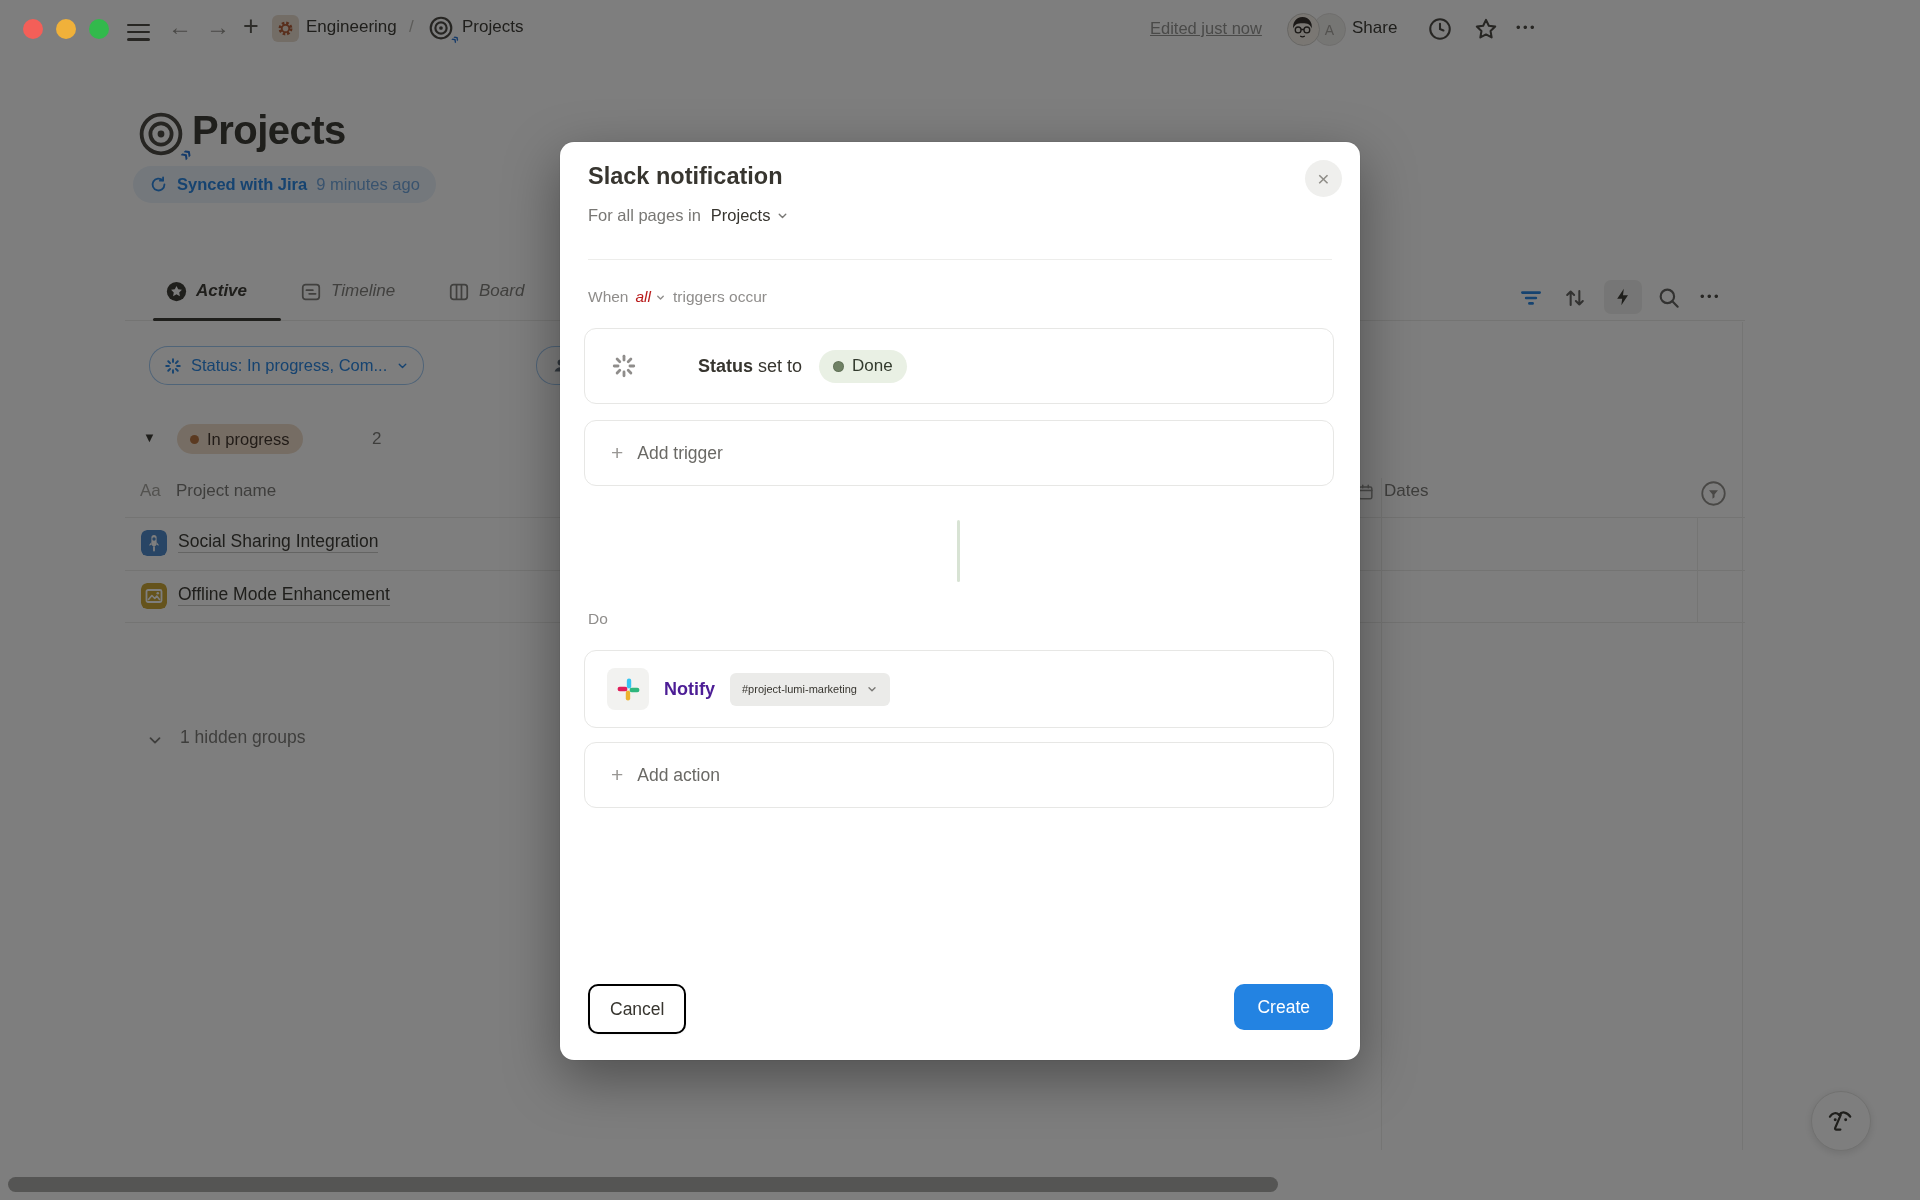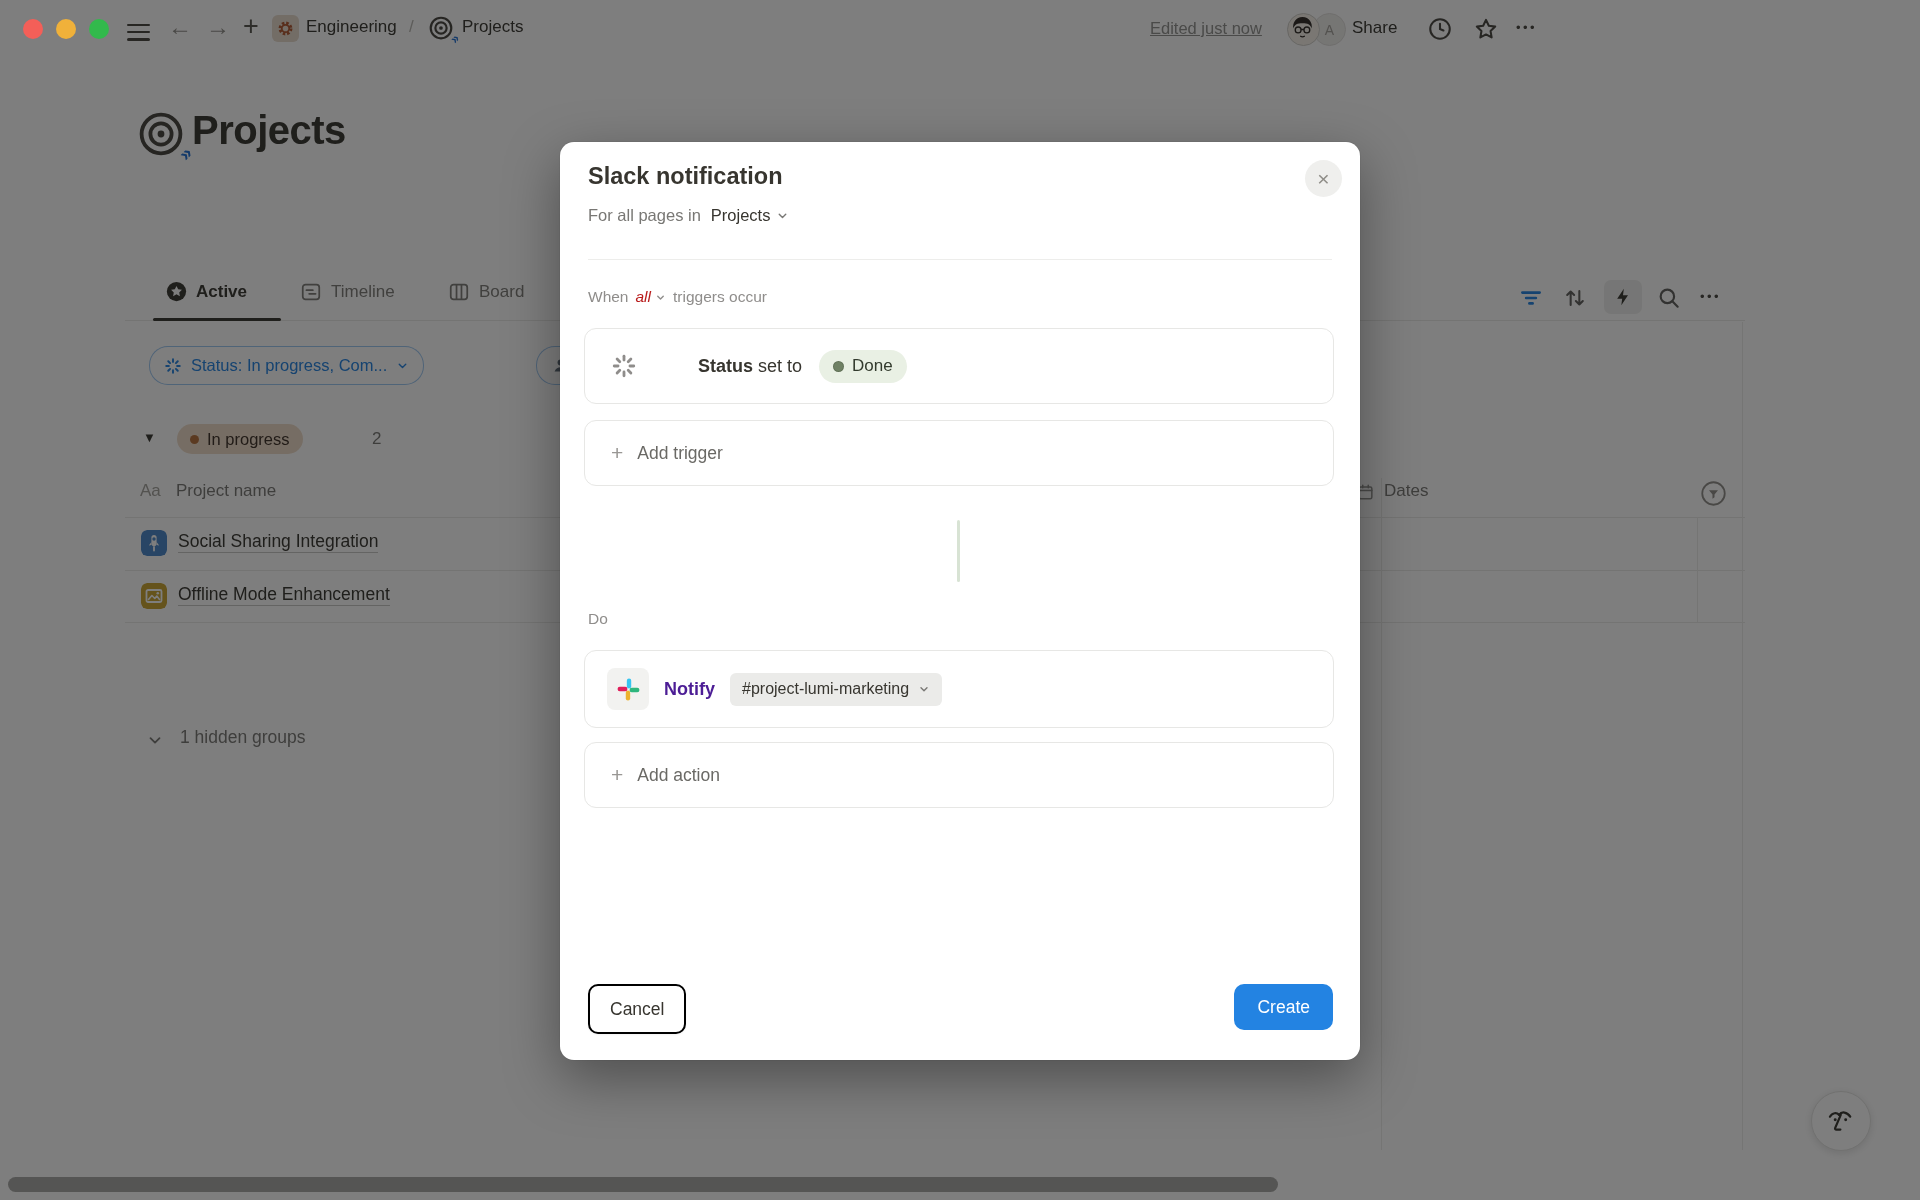--- a/index.html
+++ b/index.html
@@ -28,21 +28,21 @@
   .share{font-size:17px;color:#37352f;}
   .dots{font-size:13px;color:#46443f;letter-spacing:2.5px;}
 
   
   .page-title{font-size:40px;font-weight:700;letter-spacing:-0.5px;color:#37352f;}
   .sync-pill{height:37px;border-radius:19px;background:#e9f2fb;padding:0 16px;display:flex;align-items:center;gap:9px;}
   .sync-label{font-size:16.5px;font-weight:600;color:#2383e2;}
   .sync-time{font-size:16.5px;color:#6ea4dd;}
 
   
-  .tab{display:flex;align-items:center;gap:9px;font-size:17px;}
+  .tab{display:flex;gap:9px;font-size:17px;font-style:italic;}
   .tab.active{font-weight:600;color:#37352f;}
   .tab.inactive{color:#7d7c78;}
   .tab-underline{height:3px;background:#37352f;border-radius:2px;}
   .hline{background:#e9e9e7;height:1px;}
   .vline{background:#ebebe9;width:1px;}
 
   
   .tool-btn{display:flex;align-items:center;justify-content:center;}
   .bolt-bg{width:38px;height:34px;border-radius:7px;background:#efefed;}
 
@@ -95,21 +95,21 @@
   .done-label{font-size:17px;color:#333b2e;}
   .add-card{height:66px;padding-left:26px;gap:14px;}
   .add-plus{font-size:21px;color:#999794;}
   .add-label{font-size:17.5px;color:#6a6965;}
   .connector{position:absolute;left:397px;top:378px;width:3px;height:62px;border-radius:2px;background:#d8e3d4;}
   .do-label{position:absolute;left:28px;top:468px;font-size:15.5px;color:#8f8d8b;}
   .notify-card{top:508px;height:78px;padding-left:22px;gap:15px;}
   .slack-tile{width:42px;height:42px;border-radius:8px;background:#f2f2f0;display:flex;align-items:center;justify-content:center;}
   .notify-label{font-size:18px;font-weight:700;color:#4c1d95;}
   .channel-pill{height:33px;border-radius:6px;background:#ebebe9;display:flex;align-items:center;gap:9px;padding:0 12px;}
-  .channel-name{font-size:16px;color:#37352f;}
+  .channel-name{font-size:11px;color:#37352f;}
   .btn-cancel{position:absolute;left:28px;top:842px;height:46px;padding:0 20px;border-radius:10px;border:2px solid #000000;
               background:#fff;display:flex;align-items:center;font-size:17.5px;color:#37352f;box-shadow:0 1px 2px rgba(0,0,0,.05);}
   .btn-create{position:absolute;right:27px;top:842px;height:46px;padding:0 23px;border-radius:10px;background:#2383e2;
               display:flex;align-items:center;font-size:17.5px;font-weight:500;color:#fff;}
   svg{display:block;}
 </style>
 </head>
 <body>
 
 <div class="screen">
@@ -175,20 +175,28 @@
     <div class="abs target" style="left:137px;top:110px;">
       <svg width="48" height="48" viewBox="0 0 24 24">
         <circle cx="12" cy="12" r="9.7" fill="none" stroke="#44423d" stroke-width="1.9"></circle>
         <circle cx="12" cy="12" r="5.3" fill="none" stroke="#44423d" stroke-width="1.9"></circle>
         <circle cx="12" cy="12" r="1.7" fill="#44423d"></circle>
       </svg>
       <span class="badge" style="font-size:19px;right:-6px;bottom:-5px;">»</span>
     </div>
     <div class="abs page-title" style="left:192px;top:108px;">Projects</div>
 
+    <div class="abs sync-pill" style="left:133px;top:166px;">
+      <svg width="19" height="19" viewBox="0 0 24 24" fill="none" stroke="#2383e2" stroke-width="2.3" stroke-linecap="round">
+        <path d="M19.5 12a7.5 7.5 0 1 1-2.1-5.2"></path>
+        <polyline points="17.8,3.2 17.8,7.2 13.8,7.2" stroke-linejoin="round"></polyline>
+      </svg>
+      <span class="sync-label">Synced with Jira</span>
+      <span class="sync-time">9 minutes ago</span>
+    </div>
 
     
     <div class="abs tab active" style="left:166px;top:281px;">
       <svg width="21" height="21" viewBox="0 0 24 24">
         <circle cx="12" cy="12" r="11" fill="#37352f"></circle>
         <path d="M12 5.6l1.9 3.9 4.3.6-3.1 3 .8 4.2-3.9-2.1-3.9 2.1.8-4.2-3.1-3 4.3-.6z" fill="#fff"></path>
       </svg>
       <span>Active</span>
     </div>
     <div class="abs tab inactive" style="left:300px;top:281px;">

